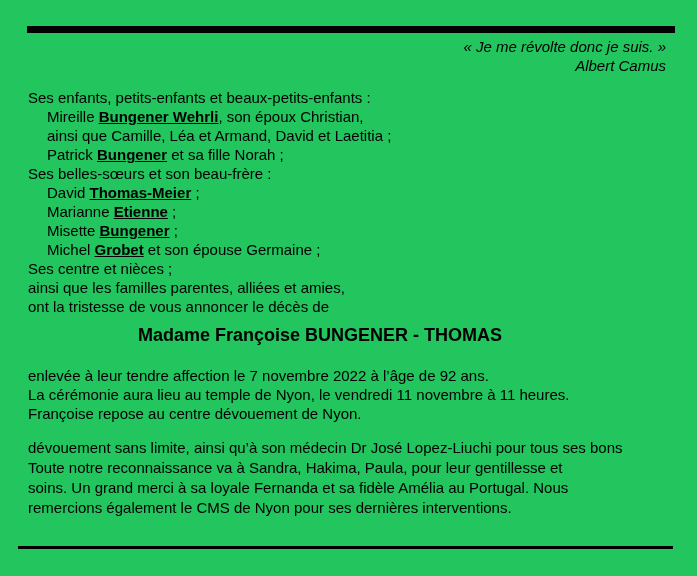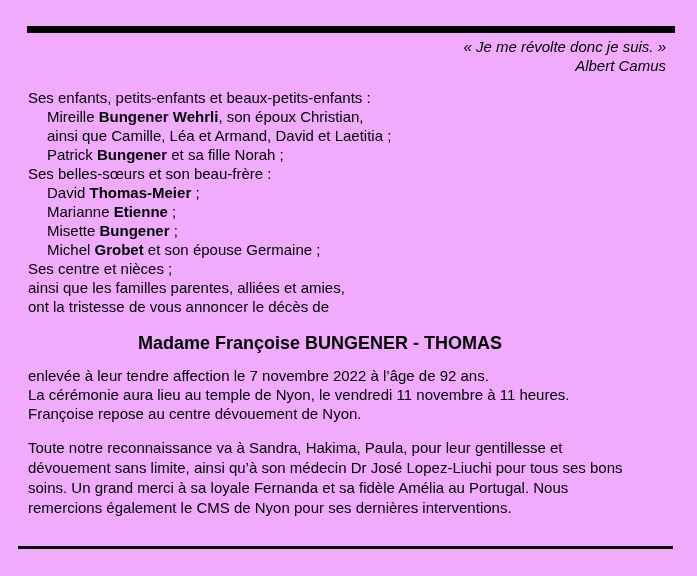--- a/index.html
+++ b/index.html
@@ -4,21 +4,21 @@
 <style>
   html, body {
     margin: 0;
     padding: 0;
     background: #ffffff;
   }
   .page {
     position: relative;
     width: 697px;
     height: 576px;
-    background: #f0abfc;
+    background: #22c55e;
     font-family: "Liberation Sans", "DejaVu Sans", sans-serif;
     color: #000000;
     overflow: hidden;
   }
   .rule {
     position: absolute;
     background: #000000;
   }
   .rule-top {
     left: 27px;
@@ -58,21 +58,20 @@
   .deceased-title {
     position: absolute;
     left: 10px;
     top: 324px;
     width: 620px;
     text-align: center;
     font-size: 18px;
     font-weight: bold;
     line-height: 22px;
     white-space: nowrap;
-    margin-top: 8px;
   }
   .announcement {
     position: absolute;
     left: 28px;
     top: 366px;
     font-size: 15px;
     line-height: 19px;
   }
   .tribute {
     position: absolute;
@@ -84,20 +83,21 @@
   .domicile {
     position: absolute;
     left: 28px;
     top: 526px;
     font-size: 15px;
     line-height: 19px;
     white-space: nowrap;
   }
   b {
     font-weight: bold;
+    text-decoration: underline;
   }
 </style>
 </head>
 <body>
 
 <div class="page">
 
   <div class="rule rule-top"></div>
 
   <div class="epigraph">
@@ -122,22 +122,22 @@
 
   <div class="deceased-title">Madame Françoise BUNGENER - THOMAS</div>
 
   <div class="announcement">
     <div class="line">enlevée à leur tendre affection le 7 novembre 2022 à l’âge de 92 ans.</div>
     <div class="line">La cérémonie aura lieu au temple de Nyon, le vendredi 11 novembre à 11 heures.</div>
     <div class="line">Françoise repose au centre dévouement de Nyon.</div>
   </div>
 
   <div class="tribute">
+    <div class="line">dévouement sans limite, ainsi qu’à son médecin Dr José Lopez-Liuchi pour tous ses bons</div>
     <div class="line">Toute notre reconnaissance va à Sandra, Hakima, Paula, pour leur gentillesse et</div>
-    <div class="line">dévouement sans limite, ainsi qu’à son médecin Dr José Lopez-Liuchi pour tous ses bons</div>
     <div class="line">soins. Un grand merci à sa loyale Fernanda et sa fidèle Amélia au Portugal. Nous</div>
     <div class="line">remercions également le CMS de Nyon pour ses dernières interventions.</div>
   </div>
 
 
   <div class="rule rule-bottom"></div>
 
 </div>
 
 </body></html>

